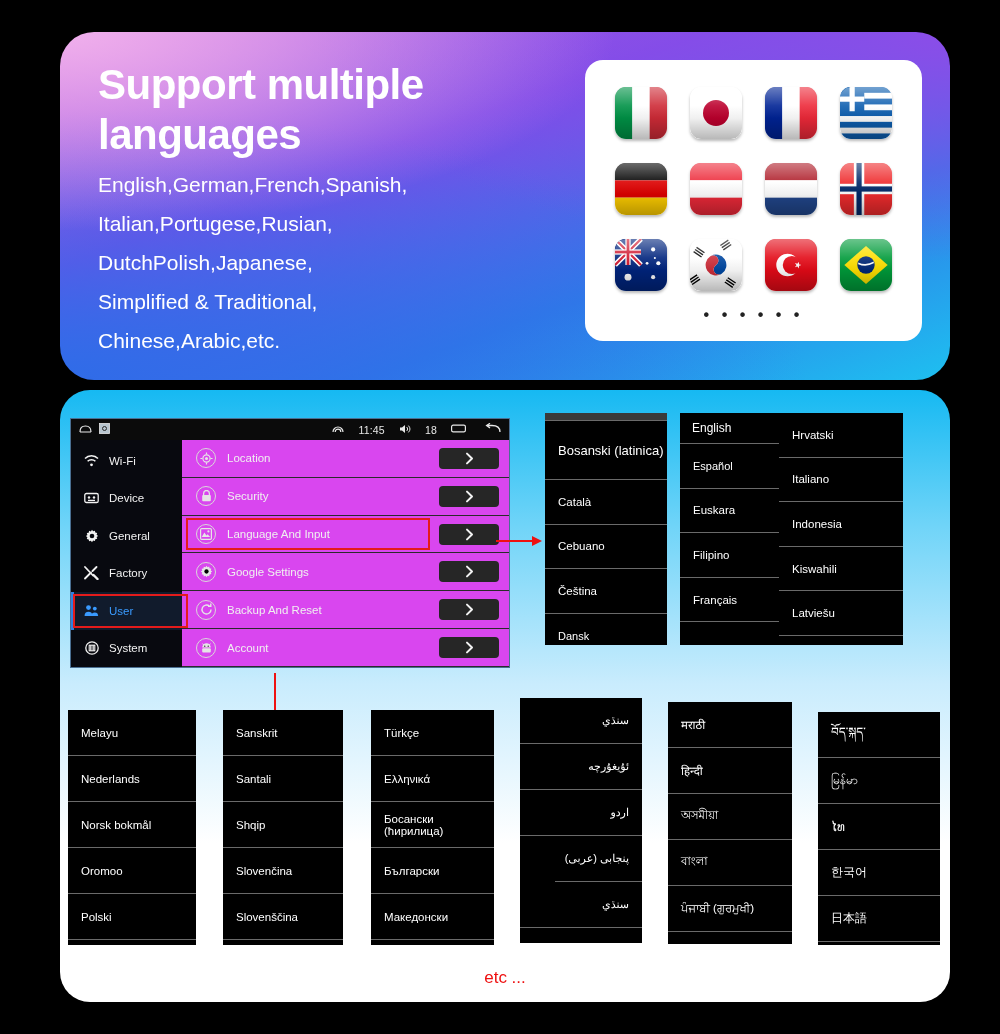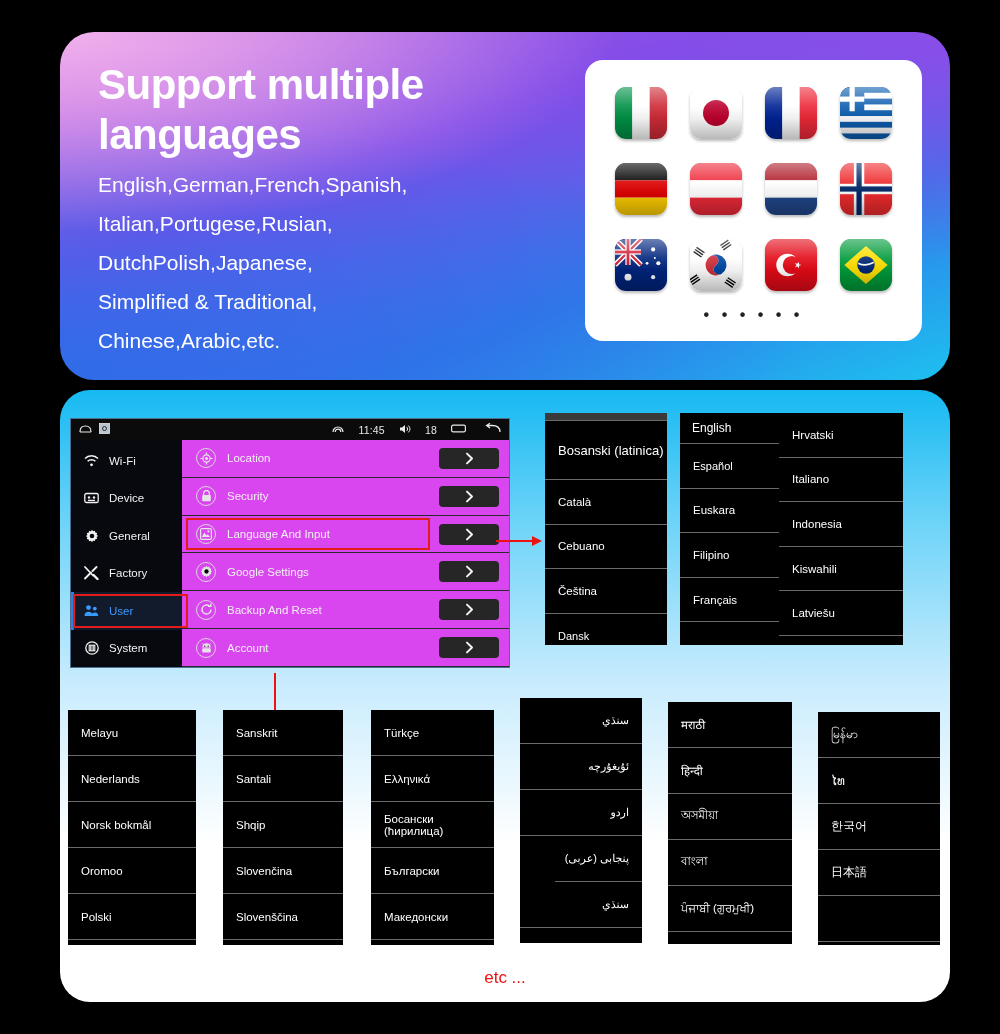--- a/index.html
+++ b/index.html
@@ -636,20 +636,21 @@
           </div>
           <div class="lang-col" style="left: 608px; top: 312px; width: 124px; height: 242px;">
             <div class="lang-item" style="height: 46px; font-size: 11.5px;">मराठी</div>
             <div class="lang-item" style="height: 46px; font-size: 11.5px;">हिन्दी</div>
             <div class="lang-item" style="height: 46px; font-size: 11.5px;">অসমীয়া</div>
             <div class="lang-item" style="height: 46px; font-size: 11.5px;">বাংলা</div>
             <div class="lang-item" style="height: 46px; font-size: 11.5px;">ਪੰਜਾਬੀ (ਗੁਰਮੁਖੀ)</div>
             <div class="lang-item" style="height: 46px; font-size: 11.5px;">ગુજરાતી</div>
           </div>
           <div class="lang-col" style="left: 758px; top: 322px; width: 122px; height: 233px;">
+            <div class="lang-item" style="height: 46px; font-size: 12px;">བོད་སྐད་</div>
             <div class="lang-item" style="height: 46px; font-size: 12px;"> မြန်မာ</div>
             <div class="lang-item" style="height: 46px; font-size: 12px;">ໄທ</div>
             <div class="lang-item" style="height: 46px; font-size: 12px;">한국어</div>
             <div class="lang-item" style="height: 46px; font-size: 12px;">日本語</div>
             <div class="lang-item" style="height: 46px; font-size: 12px;"></div>
           </div>
         </div>
 
       <div class="etc">etc ...</div>
     </div>

